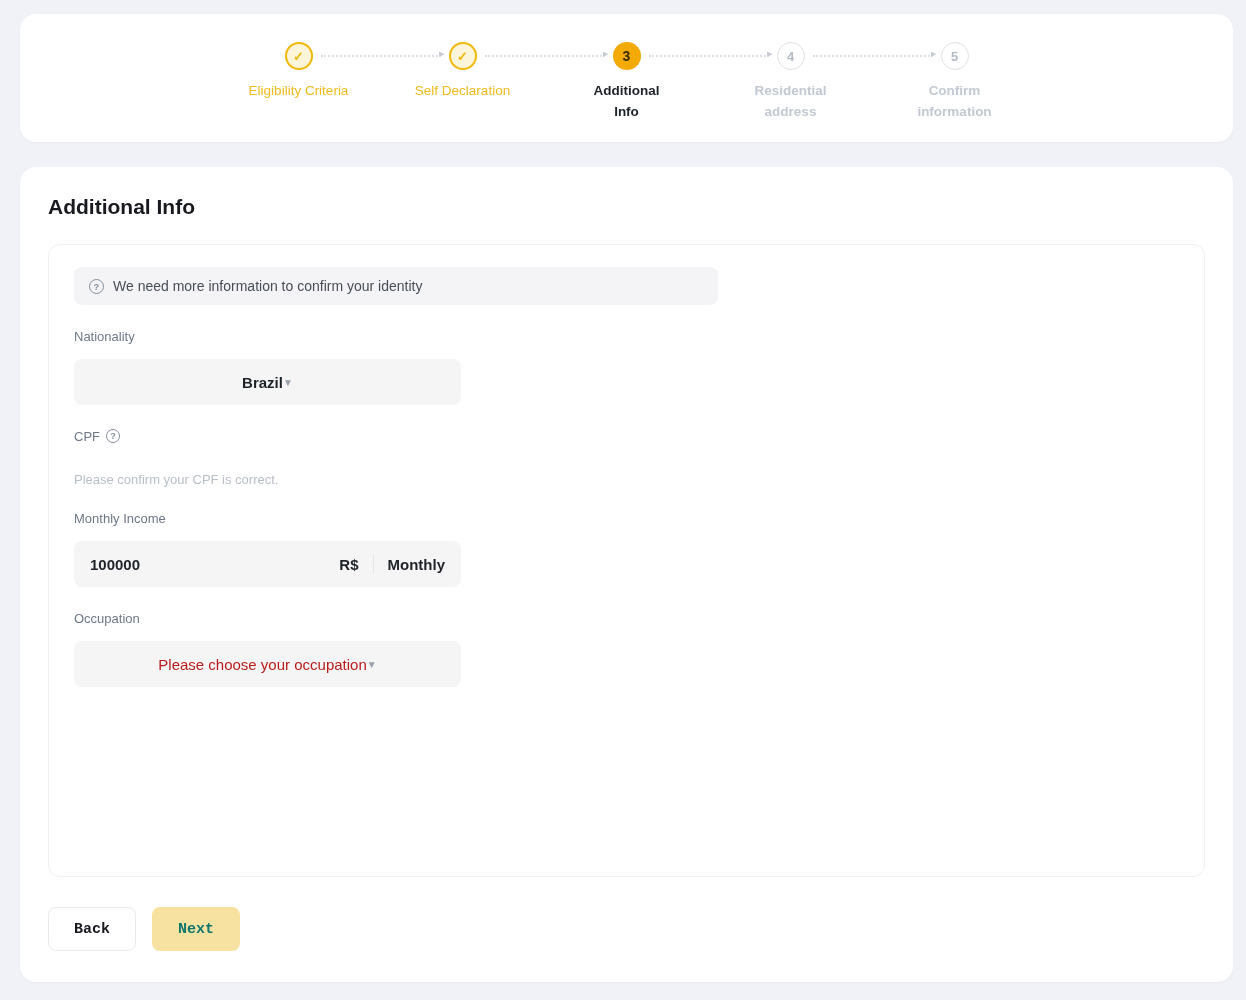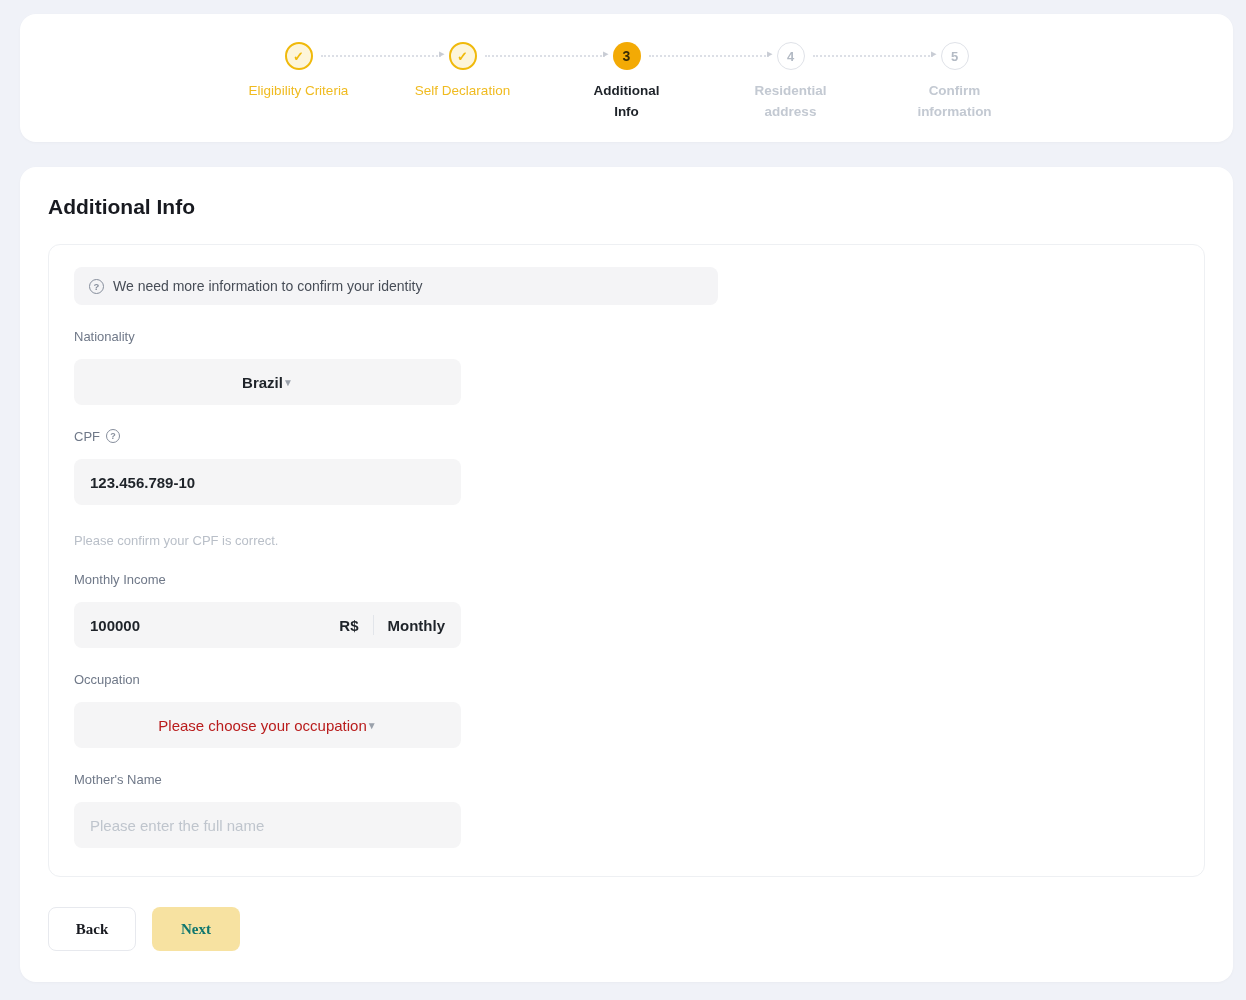--- a/index.html
+++ b/index.html
@@ -207,21 +207,21 @@
   }
   .btn-row {
     margin-top: 30px;
     display: flex;
     gap: 16px;
   }
   .btn {
     min-width: 88px;
     height: 44px;
     border-radius: 8px;
-    font-family: Liberation Serif, serif;
+    font-family: Liberation Mono, monospace;
     font-size: 15px;
     font-weight: bold;
     cursor: pointer;
   }
   .btn-back {
     background: #ffffff;
     border: 1px solid #e7e9ee;
     color: #181a20;
   }
   .btn-next {
@@ -294,23 +294,20 @@
         <span class="select-value">Brazil</span>
         <span class="dd-arrow">▼</span>
       </div>
     </div>
 
     <div class="field-group">
       <div class="field-label">
         <span>CPF</span>
         <span class="q-icon">?</span>
       </div>
-      <div class="input-box">
-        <input type="text" value="123.456.789-10" style="">
-      </div>
       <div class="hint-text">Please confirm your CPF is correct.</div>
     </div>
 
     <div class="field-group">
       <div class="field-label">
         <span>Monthly Income</span>
       </div>
       <div class="input-box">
         <input type="text" value="100000" style="">
         <span class="suffix">R$</span>
@@ -322,27 +319,19 @@
     <div class="field-group">
       <div class="field-label">
         <span>Occupation</span>
       </div>
       <div class="input-box select-box">
         <span class="select-value placeholder">Please choose your occupation</span>
         <span class="dd-arrow">▼</span>
       </div>
     </div>
 
-    <div class="field-group" style="margin-bottom:0">
-      <div class="field-label">
-        <span>Mother's Name</span>
-      </div>
-      <div class="input-box">
-        <input type="text" placeholder="Please enter the full name" style="">
-      </div>
-    </div>
   </div>
 
   <div class="btn-row">
     <button class="btn btn-back">Back</button>
     <button class="btn btn-next" disabled="">Next</button>
   </div>
 </div>
 
 </body></html>

